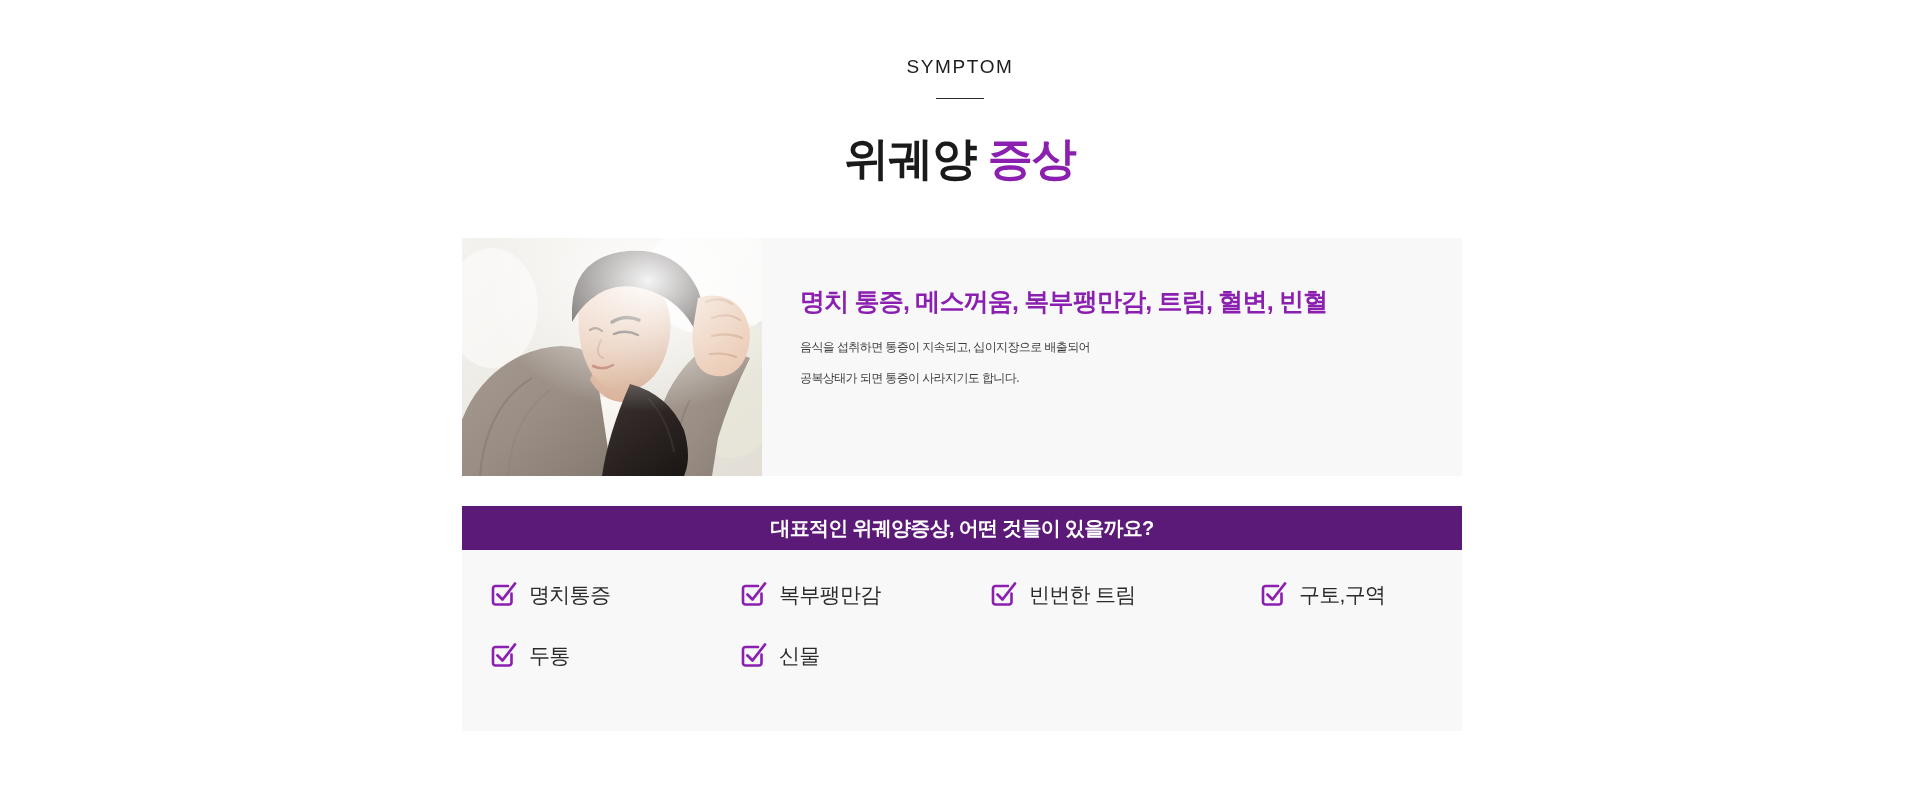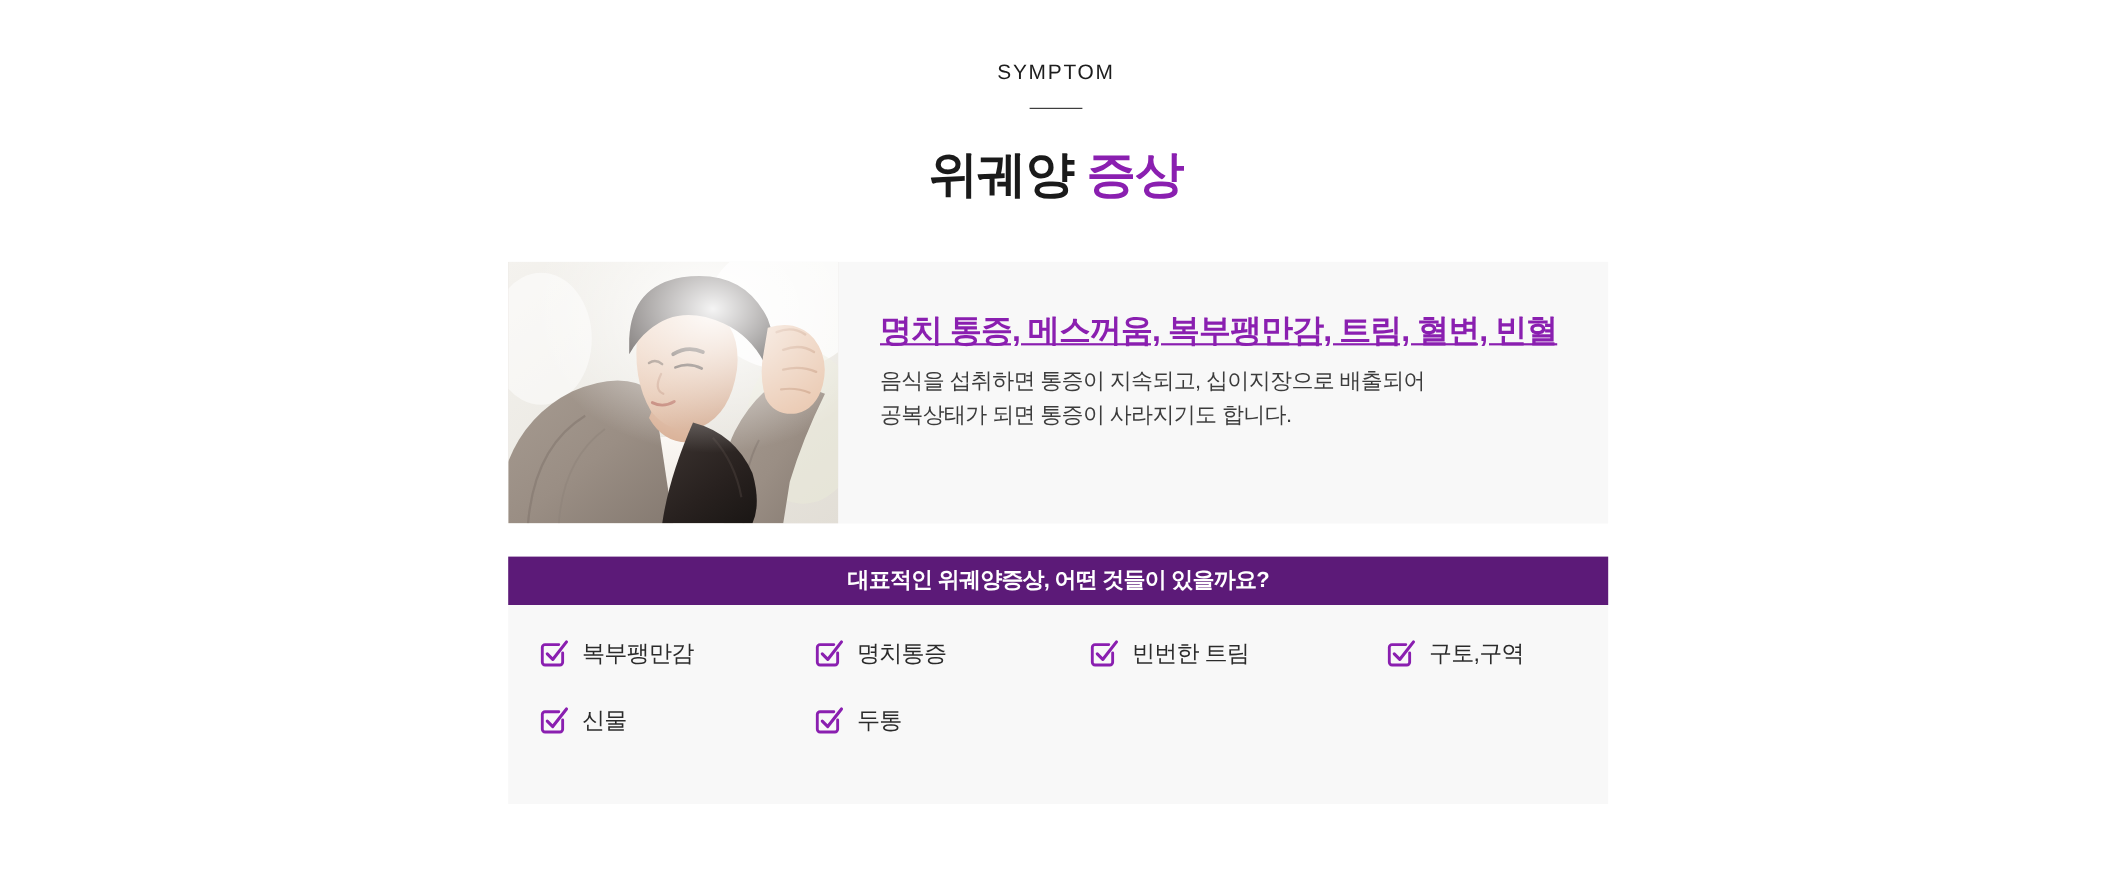--- a/index.html
+++ b/index.html
@@ -71,31 +71,30 @@
     overflow: hidden;
     background: #e8e4df;
   }
   .photo svg { display: block; width: 300px; height: 238px; }
 
   .info-text {
     flex: 1 1 auto;
     padding: 46px 0 0 38px;
   }
   .info-head {
-    font-size: 29px;
+    font-size: 25px;
     font-weight: 700;
     color: #8a1fb0;
     letter-spacing: -0.8px;
     line-height: 34px;
     white-space: nowrap;
-    text-decoration: underline;
   }
   .info-body {
     margin-top: 14px;
-    font-size: 20px;
+    font-size: 12px;
     font-weight: 400;
     color: #3c3c3c;
     letter-spacing: -0.6px;
     line-height: 31px;
     white-space: pre-line;
   }
 
   
   .banner {
     position: absolute;
@@ -259,31 +258,31 @@
   </div>
 
   <div class="checklist-card">
     <div class="check-grid">
 
       <div class="check-item">
         <svg class="check-icon" viewBox="0 0 30 30">
           <path d="M23.5 14.5 V23 a2.5 2.5 0 0 1 -2.5 2.5 H7.5 A2.5 2.5 0 0 1 5 23 V9.5 A2.5 2.5 0 0 1 7.5 7 H20" fill="none" stroke="#8a1fb0" stroke-width="2.6" stroke-linecap="round"></path>
           <path d="M9.5 15.5 L14.5 20.5 L27 4.5" fill="none" stroke="#8a1fb0" stroke-width="2.8" stroke-linecap="round" stroke-linejoin="round"></path>
         </svg>
+        <span class="check-label">명치통증</span>
+      </div>
+
+      <div class="check-item">
+        <svg class="check-icon" viewBox="0 0 30 30">
+          <path d="M23.5 14.5 V23 a2.5 2.5 0 0 1 -2.5 2.5 H7.5 A2.5 2.5 0 0 1 5 23 V9.5 A2.5 2.5 0 0 1 7.5 7 H20" fill="none" stroke="#8a1fb0" stroke-width="2.6" stroke-linecap="round"></path>
+          <path d="M9.5 15.5 L14.5 20.5 L27 4.5" fill="none" stroke="#8a1fb0" stroke-width="2.8" stroke-linecap="round" stroke-linejoin="round"></path>
+        </svg>
         <span class="check-label">복부팽만감</span>
       </div>
 
-      <div class="check-item">
-        <svg class="check-icon" viewBox="0 0 30 30">
-          <path d="M23.5 14.5 V23 a2.5 2.5 0 0 1 -2.5 2.5 H7.5 A2.5 2.5 0 0 1 5 23 V9.5 A2.5 2.5 0 0 1 7.5 7 H20" fill="none" stroke="#8a1fb0" stroke-width="2.6" stroke-linecap="round"></path>
-          <path d="M9.5 15.5 L14.5 20.5 L27 4.5" fill="none" stroke="#8a1fb0" stroke-width="2.8" stroke-linecap="round" stroke-linejoin="round"></path>
-        </svg>
-        <span class="check-label">명치통증</span>
-      </div>
-
 
       <div class="check-item">
         <svg class="check-icon" viewBox="0 0 30 30">
           <path d="M23.5 14.5 V23 a2.5 2.5 0 0 1 -2.5 2.5 H7.5 A2.5 2.5 0 0 1 5 23 V9.5 A2.5 2.5 0 0 1 7.5 7 H20" fill="none" stroke="#8a1fb0" stroke-width="2.6" stroke-linecap="round"></path>
           <path d="M9.5 15.5 L14.5 20.5 L27 4.5" fill="none" stroke="#8a1fb0" stroke-width="2.8" stroke-linecap="round" stroke-linejoin="round"></path>
         </svg>
         <span class="check-label">빈번한 트림</span>
       </div>
 
       <div class="check-item">
@@ -292,27 +291,27 @@
           <path d="M9.5 15.5 L14.5 20.5 L27 4.5" fill="none" stroke="#8a1fb0" stroke-width="2.8" stroke-linecap="round" stroke-linejoin="round"></path>
         </svg>
         <span class="check-label">구토,구역</span>
       </div>
 
       <div class="check-item">
         <svg class="check-icon" viewBox="0 0 30 30">
           <path d="M23.5 14.5 V23 a2.5 2.5 0 0 1 -2.5 2.5 H7.5 A2.5 2.5 0 0 1 5 23 V9.5 A2.5 2.5 0 0 1 7.5 7 H20" fill="none" stroke="#8a1fb0" stroke-width="2.6" stroke-linecap="round"></path>
           <path d="M9.5 15.5 L14.5 20.5 L27 4.5" fill="none" stroke="#8a1fb0" stroke-width="2.8" stroke-linecap="round" stroke-linejoin="round"></path>
         </svg>
+        <span class="check-label">두통</span>
+      </div>
+
+      <div class="check-item">
+        <svg class="check-icon" viewBox="0 0 30 30">
+          <path d="M23.5 14.5 V23 a2.5 2.5 0 0 1 -2.5 2.5 H7.5 A2.5 2.5 0 0 1 5 23 V9.5 A2.5 2.5 0 0 1 7.5 7 H20" fill="none" stroke="#8a1fb0" stroke-width="2.6" stroke-linecap="round"></path>
+          <path d="M9.5 15.5 L14.5 20.5 L27 4.5" fill="none" stroke="#8a1fb0" stroke-width="2.8" stroke-linecap="round" stroke-linejoin="round"></path>
+        </svg>
         <span class="check-label">신물</span>
-      </div>
-
-      <div class="check-item">
-        <svg class="check-icon" viewBox="0 0 30 30">
-          <path d="M23.5 14.5 V23 a2.5 2.5 0 0 1 -2.5 2.5 H7.5 A2.5 2.5 0 0 1 5 23 V9.5 A2.5 2.5 0 0 1 7.5 7 H20" fill="none" stroke="#8a1fb0" stroke-width="2.6" stroke-linecap="round"></path>
-          <path d="M9.5 15.5 L14.5 20.5 L27 4.5" fill="none" stroke="#8a1fb0" stroke-width="2.8" stroke-linecap="round" stroke-linejoin="round"></path>
-        </svg>
-        <span class="check-label">두통</span>
       </div>
 
     </div>
   </div>
 
 </div>
 
 </body></html>

